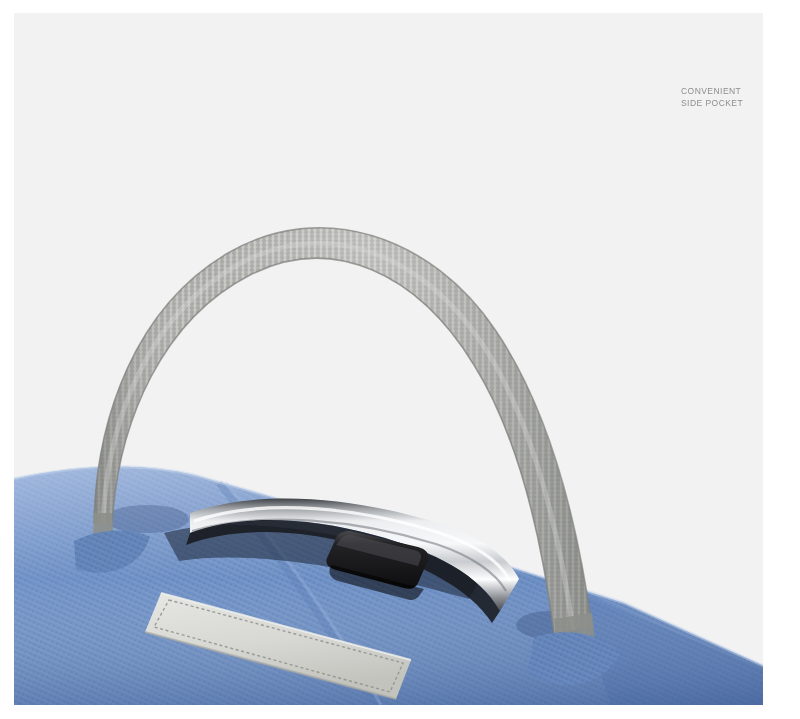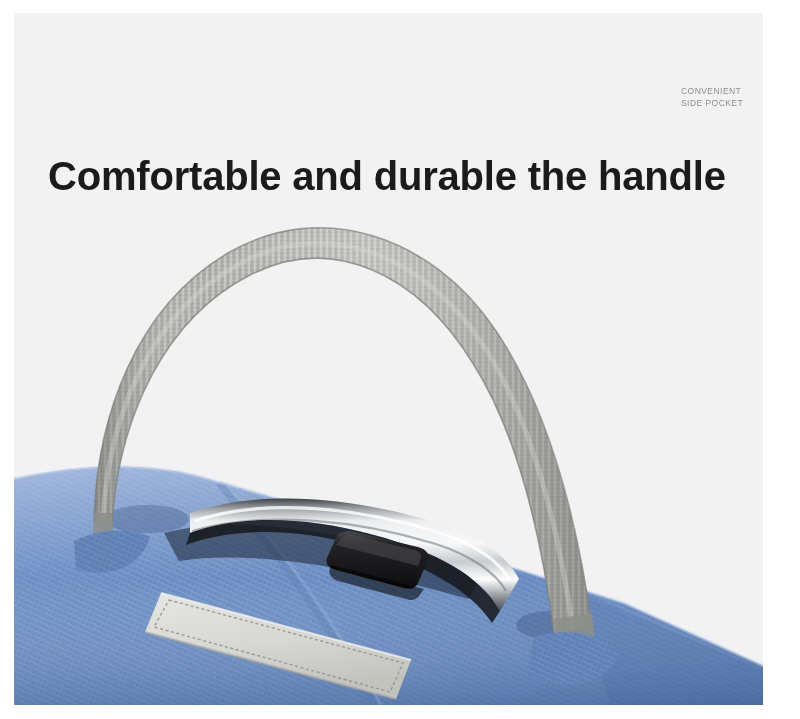--- a/index.html
+++ b/index.html
@@ -202,16 +202,15 @@
           <rect x="0" y="0" width="749" height="692" fill="none"></rect>
         </g>
       </svg>
     </div>
 
     <div class="kicker">
       <div>CONVENIENT</div>
       <div>SIDE POCKET</div>
     </div>
 
-    <div class="headline">Comfortable and durable the handle</div>
 
   </div>
 </div>
 
 </body></html>

